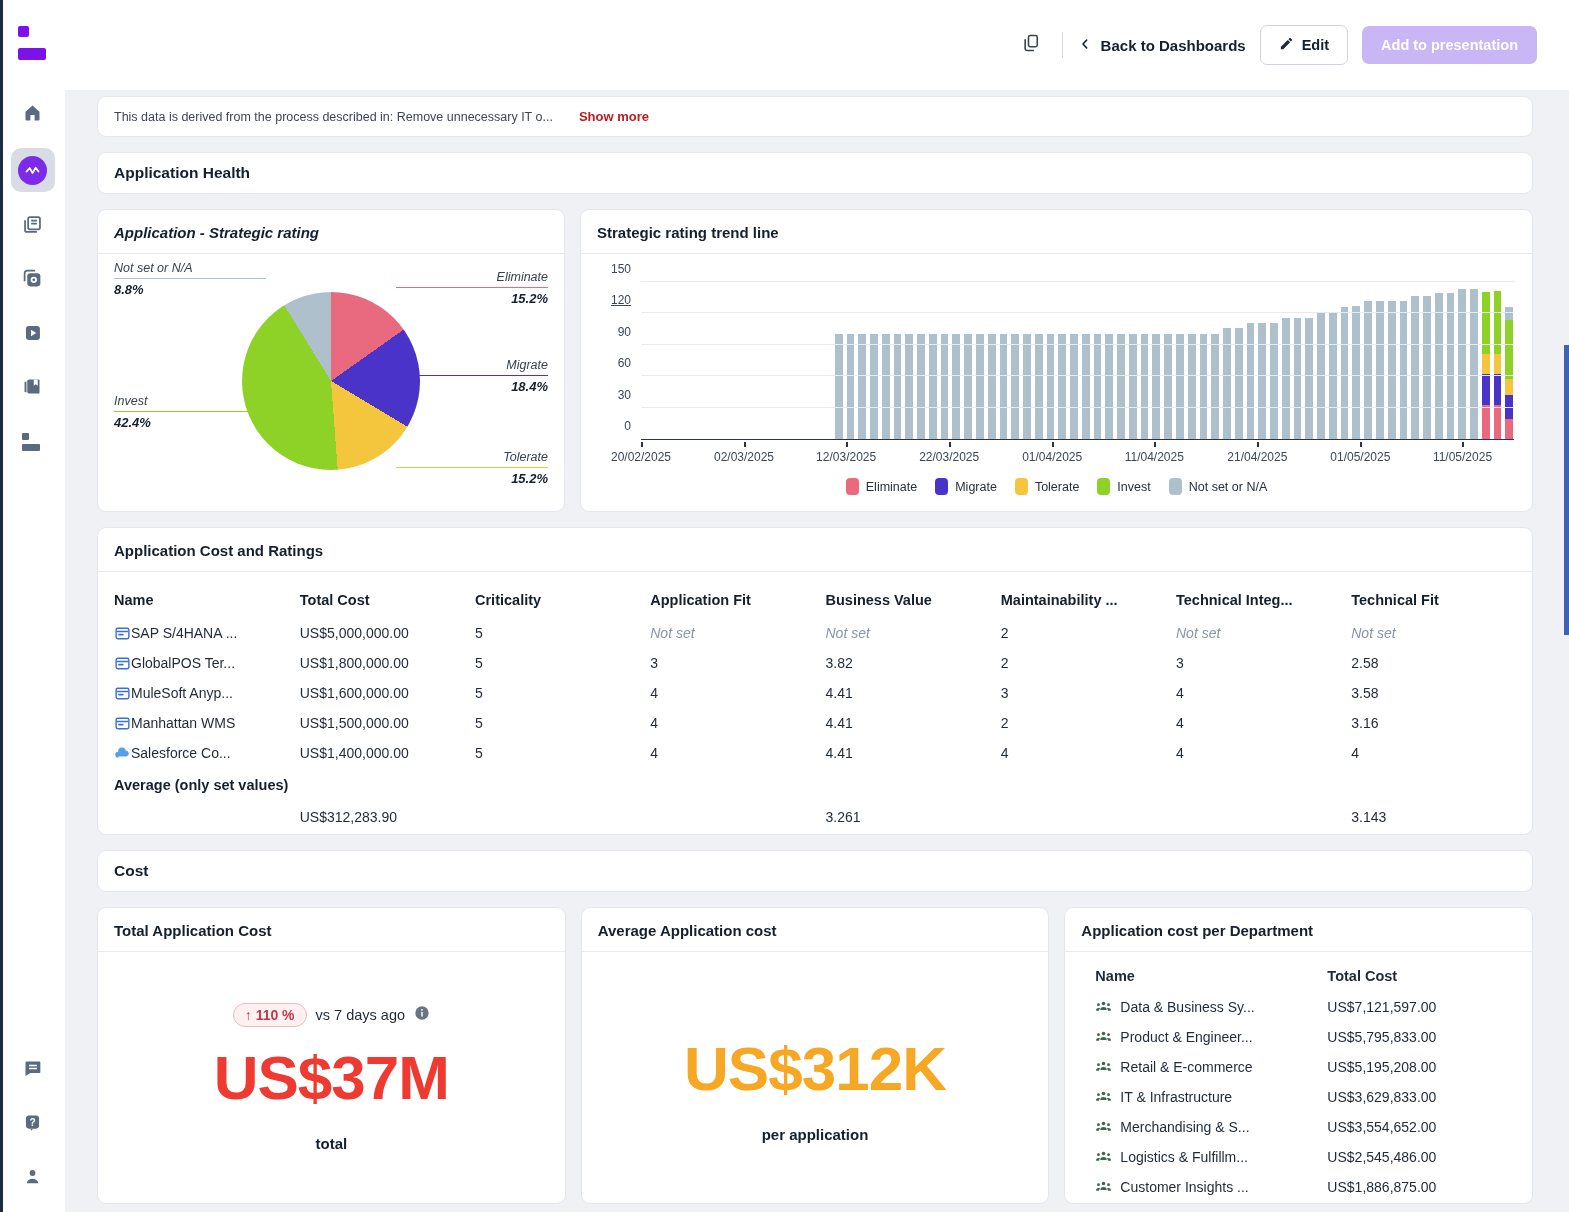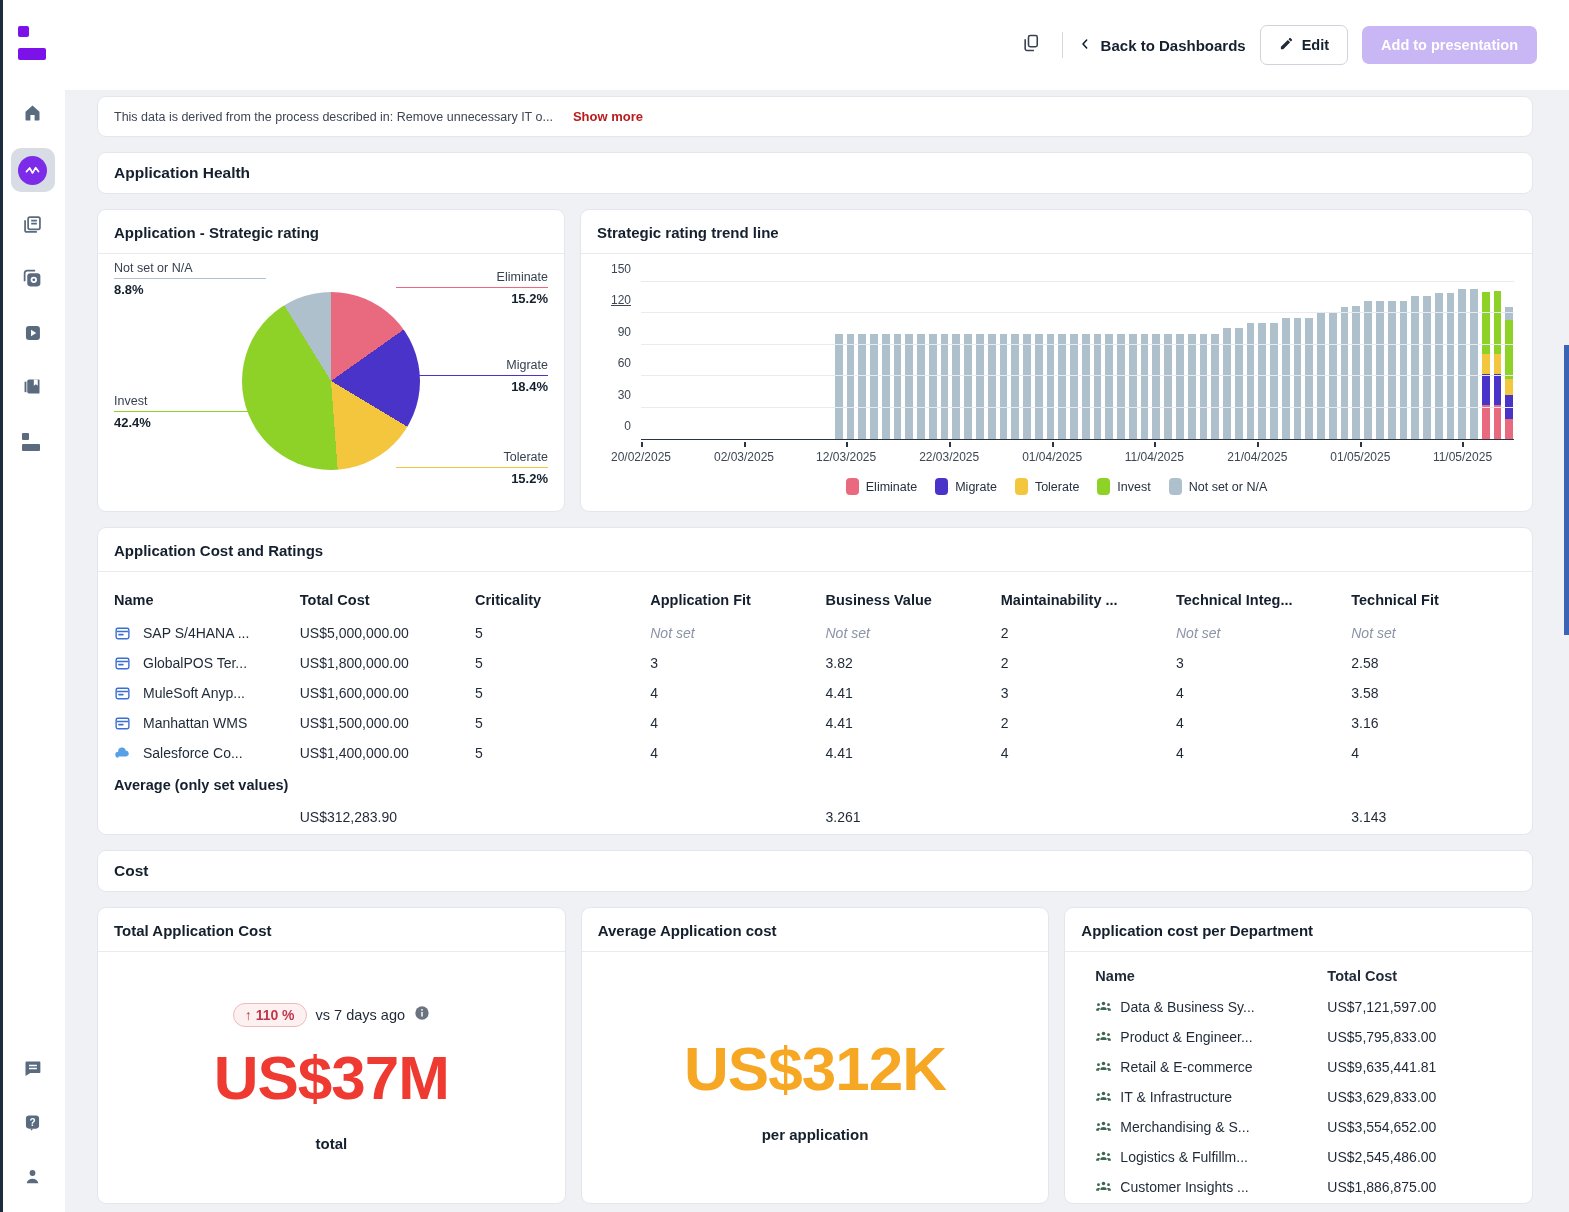--- a/index.html
+++ b/index.html
@@ -40,28 +40,28 @@
   .back-link { display:flex; align-items:center; gap:8px; font-size:15px; font-weight:bold; color:#15202e; cursor:pointer; }
   .back-link svg { width:16px; height:16px; }
   .btn { display:flex; align-items:center; gap:8px; font-size:14.5px; font-weight:bold; border-radius:7px; padding:10px 18px; cursor:pointer; border:1px solid transparent; }
   .btn.secondary { background:#fff; border-color:#cfd4dc; color:#15202e; }
   .btn.secondary svg { width:15px; height:15px; }
   .btn.primary-disabled { background:#c9b6f4; color:#fff; }
 
   .content { flex:1; padding:6px 36px 16px 32px; overflow:hidden; }
 
   .card { background:#fff; border:1px solid #e3e6ec; border-radius:9px; }
-  .banner-card { padding:12px 16px; display:flex; align-items:center; gap:20px; }
+  .banner-card { padding:12px 16px; display:flex; align-items:center; gap:26px; }
   .banner-text { font-size:12.5px; color:#3d4654; }
   .show-more { font-size:13px; color:#b91c1c; font-weight:bold; cursor:pointer; }
   .section-card { margin-top:15px; padding:11px 16px; font-size:15.5px; font-weight:bold; color:#15202e; }
 
   .charts-row { margin-top:15px; display:flex; gap:15px; }
   .chart-card { height:303px; display:flex; flex-direction:column; }
-  .pie-chart-card { width:468px; flex-shrink:0; }
+  .pie-chart-card { width:468px; flex-shrink:0;font-style:italic; }
   .trend-chart-card { flex:1; min-width:0; }
   .card-title-row { padding:14px 16px 12px; font-size:15px; font-weight:bold; color:#15202e; border-bottom:1px solid #e8eaef; }
   .chart-body { flex:1; position:relative; }
 
   
   .pie { position:absolute; left:calc(50% - 89px); top:38px; width:178px; height:178px; border-radius:50%; }
   .pie-label { position:absolute; font-size:12.5px; color:#374151; min-width:96px; }
   .pie-label .pie-name { display:block; padding-bottom:3px; border-bottom:1.4px solid #ccc; }
   .pie-label .pie-pct { display:block; font-weight:bold; color:#15202e; font-size:13px; padding-top:3px; }
   .pie-label.pl-right { text-align:right; }
@@ -86,21 +86,21 @@
   .x-tick-label { position:absolute; top:8px; transform:translateX(-50%); font-size:12px; color:#3d4654; white-space:nowrap; }
   .legend { position:absolute; left:0; right:0; top:224px; display:flex; justify-content:center; gap:18px; }
   .legend-item { display:flex; align-items:center; gap:7px; font-size:12.5px; color:#27303e; }
   .legend-swatch { width:13px; height:17px; border-radius:4px; }
 
   
   .ratings-card { margin-top:15px; height:308px; overflow:hidden; display:flex; flex-direction:column; }
   .rt-body { padding:10px 16px 0; }
   .trow { display:grid; grid-template-columns:1.06fr 1fr 1fr 1fr 1fr 1fr 1fr 0.94fr; align-items:center; height:30px; font-size:14px; color:#1f2937; }
   .trow.thead { height:36px; font-weight:bold; font-size:14.5px; color:#15202e; }
-  .name-cell { display:flex; align-items:center; gap:12px; overflow:hidden; white-space:nowrap; cursor:pointer; }
+  .name-cell { display:flex; align-items:center; gap:0; overflow:hidden; white-space:nowrap; cursor:pointer; }
   .name-cell svg { width:17px; height:17px; flex-shrink:0; }
   .muted { font-style:italic; color:#8a94a6; }
   .avg-label-row { height:34px; display:flex; align-items:center; font-size:14.5px; font-weight:bold; color:#15202e; }
 
   
   .cost-row { margin-top:15px; display:flex; gap:15px; }
   .cost-card { flex:1; height:297px; display:flex; flex-direction:column; }
   .big-card-body { flex:1; display:flex; flex-direction:column; align-items:center; justify-content:center; gap:0; }
   .badge-row { display:flex; align-items:center; gap:9px; margin-bottom:20px; }
   .badge { display:flex; align-items:center; gap:4px; font-size:14px; font-weight:bold; color:#c0394b; background:#fdf0f0; border:1px solid #f0b9bd; border-radius:999px; padding:3px 11px; }
@@ -700,21 +700,21 @@
                   <svg viewBox="0 0 24 24" fill="#3c664f">
                     <circle cx="12" cy="6.3" r="2.5"></circle>
                     <path d="M7.6 14.6c0-2 2-3.2 4.4-3.2s4.4 1.2 4.4 3.2v1.1H7.6z"></path>
                     <circle cx="4.9" cy="8" r="2"></circle>
                     <path d="M1.6 15.5c0-1.7 1.5-2.7 3.4-2.7.8 0 1.5.2 2.1.5-.9.8-1.4 1.7-1.4 2.8v.4H1.6z"></path>
                     <circle cx="19.1" cy="8" r="2"></circle>
                     <path d="M22.4 15.5c0-1.7-1.5-2.7-3.4-2.7-.8 0-1.5.2-2.1.5.9.8 1.4 1.7 1.4 2.8v.4h4.1z"></path>
                   </svg>
                   <span>Retail &amp; E-commerce</span>
                 </span>
-                <span>US$9,635,441.81</span>
+                <span>US$5,195,208.00</span>
               </div>
               <div class="dept-row">
                 <span class="dept-name">
                   <svg viewBox="0 0 24 24" fill="#3c664f">
                     <circle cx="12" cy="6.3" r="2.5"></circle>
                     <path d="M7.6 14.6c0-2 2-3.2 4.4-3.2s4.4 1.2 4.4 3.2v1.1H7.6z"></path>
                     <circle cx="4.9" cy="8" r="2"></circle>
                     <path d="M1.6 15.5c0-1.7 1.5-2.7 3.4-2.7.8 0 1.5.2 2.1.5-.9.8-1.4 1.7-1.4 2.8v.4H1.6z"></path>
                     <circle cx="19.1" cy="8" r="2"></circle>
                     <path d="M22.4 15.5c0-1.7-1.5-2.7-3.4-2.7-.8 0-1.5.2-2.1.5.9.8 1.4 1.7 1.4 2.8v.4h4.1z"></path>

